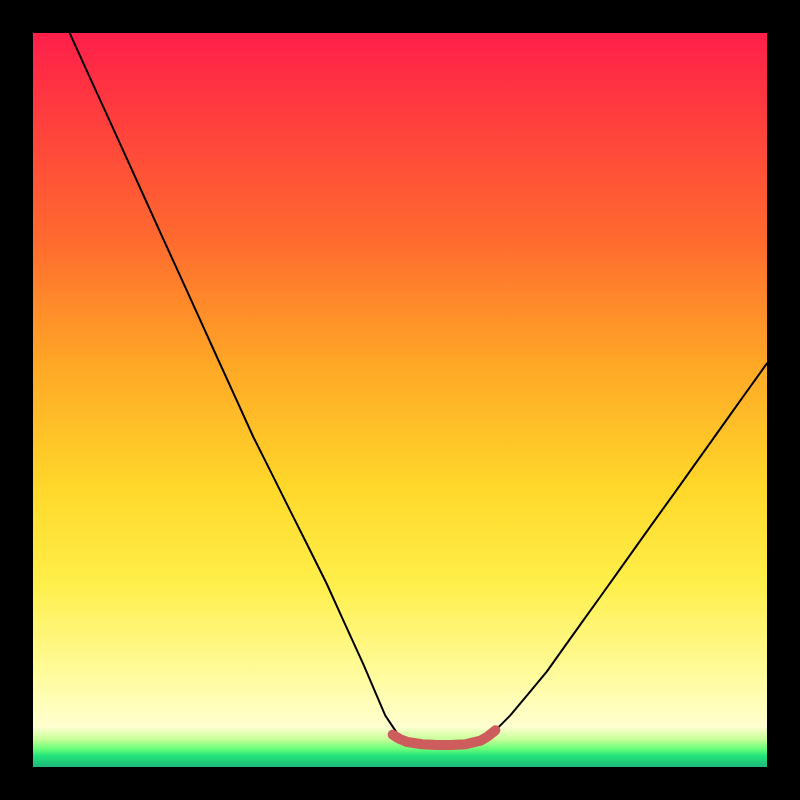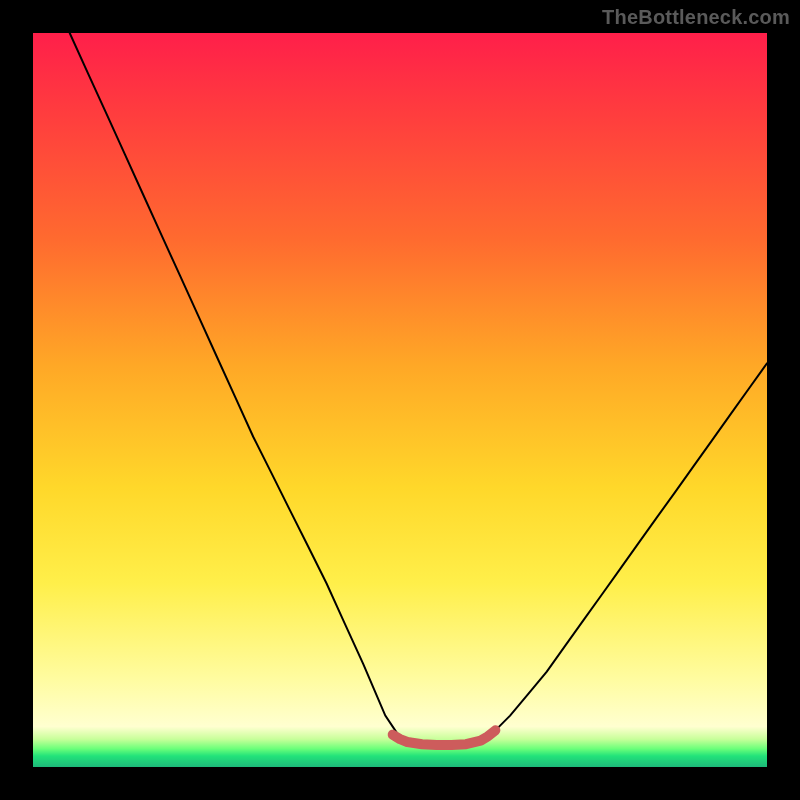--- a/index.html
+++ b/index.html
@@ -53,21 +53,20 @@
     position: absolute;
     inset: 0;
     width: 100%;
     height: 100%;
   }
 </style>
 </head>
 <body>
 
 <div class="frame">
-  <div class="watermark">TheBottleneck.com</div>
   <div class="plot-area">
     <div class="gradient"></div>
     <svg class="curve" viewBox="0 0 734 734" preserveAspectRatio="none">
       <path id="curve-path" fill="none" stroke="#000000" stroke-width="2" stroke-linecap="round" d="M36.7 0.0 L55.0 40.4 L73.4 80.7 L91.8 121.1 L110.1 161.5 L128.4 201.9 L146.8 242.2 L165.2 282.6 L183.5 323.0 L201.9 363.3 L220.2 403.7 L238.6 440.4 L256.9 477.1 L275.3 513.8 L293.6 550.5 L311.9 590.9 L330.3 631.2 L341.3 656.9 L352.3 682.6 L359.7 693.6 L367.0 704.6 L374.3 708.3 L381.7 712.0 L392.7 712.0 L403.7 712.0 L414.7 712.0 L425.7 712.0 L433.1 712.0 L440.4 712.0 L447.7 708.3 L455.1 704.6 L466.1 693.6 L477.1 682.6 L495.5 660.6 L513.8 638.6 L532.1 612.9 L550.5 587.2 L568.9 561.5 L587.2 535.8 L605.5 510.1 L623.9 484.4 L642.3 458.8 L660.6 433.1 L679.0 407.4 L697.3 381.7 L715.6 356.0 L734.0 330.3 "></path>
       <path id="marker-path" fill="none" stroke="#cd5c5c" stroke-width="10" stroke-linecap="round" stroke-linejoin="round" d="M359.7 701.7 L367.0 706.1 L374.3 709.0 L389.0 711.2 L403.7 712.0 L418.4 712.0 L433.1 711.2 L447.7 707.6 L455.1 703.2 L462.4 697.3 "></path>
     </svg>
   </div>
 </div>
 
 </body></html>

